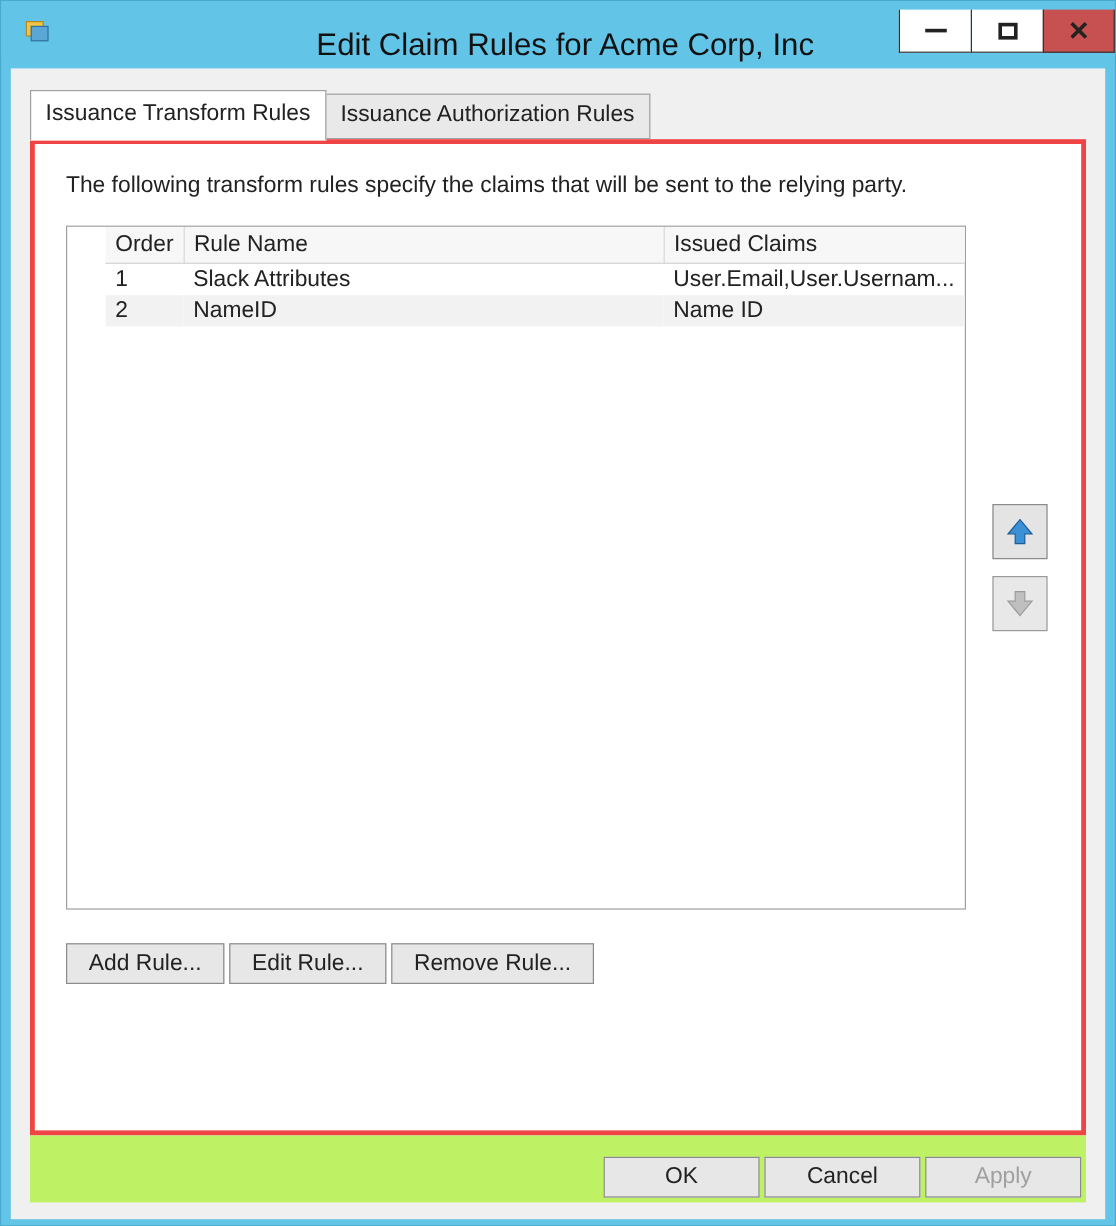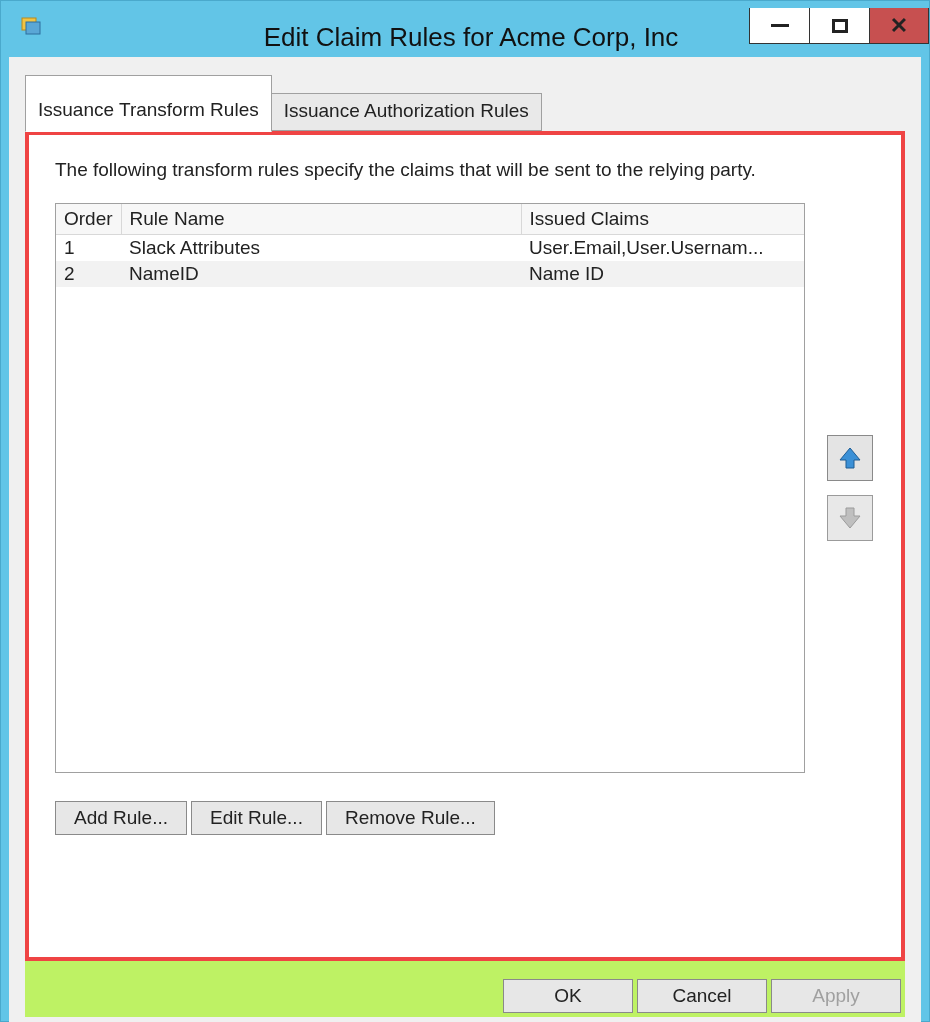--- a/index.html
+++ b/index.html
@@ -108,21 +108,21 @@
     font-size: 19px;
     color: #222;
     margin-right: -1px;
     position: relative;
     z-index: 1;
   }
   .tab.active {
     background: #fff;
     border-bottom-color: #fff;
     z-index: 3;
-    padding-top: 23px;
+    padding-top: 8px;
     padding-bottom: 10px;
     margin-bottom: -1px;
   }
 
   .tab-panel {
     border: 4px solid #ef4444;
     background: #fff;
     padding: 24px 26px 20px 26px;
     position: relative;
     z-index: 2;
@@ -145,20 +145,21 @@
     background: #fff;
     height: 570px;
     margin-right: 20px;
     overflow: hidden;
   }
   table.rules {
     width: 100%;
     border-collapse: collapse;
     font-size: 19px;
     color: #222;
+    margin-left: 32px;
   }
   table.rules th {
     text-align: left;
     font-weight: 400;
     background: #f7f7f7;
     border: 1px solid #d8d8d8;
     border-top: none;
     padding: 4px 8px;
   }
   table.rules th:first-child { border-left: none; }

